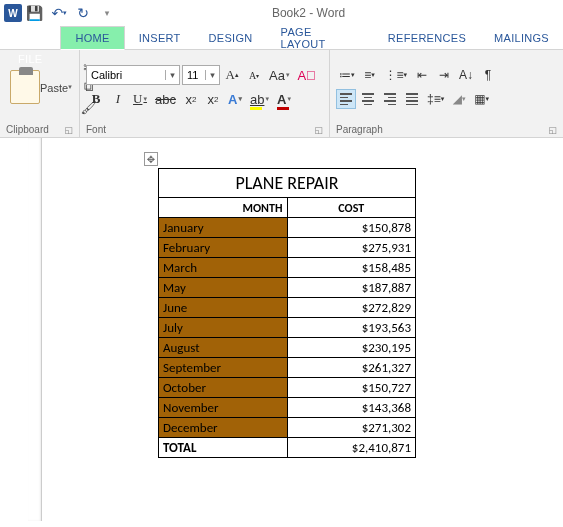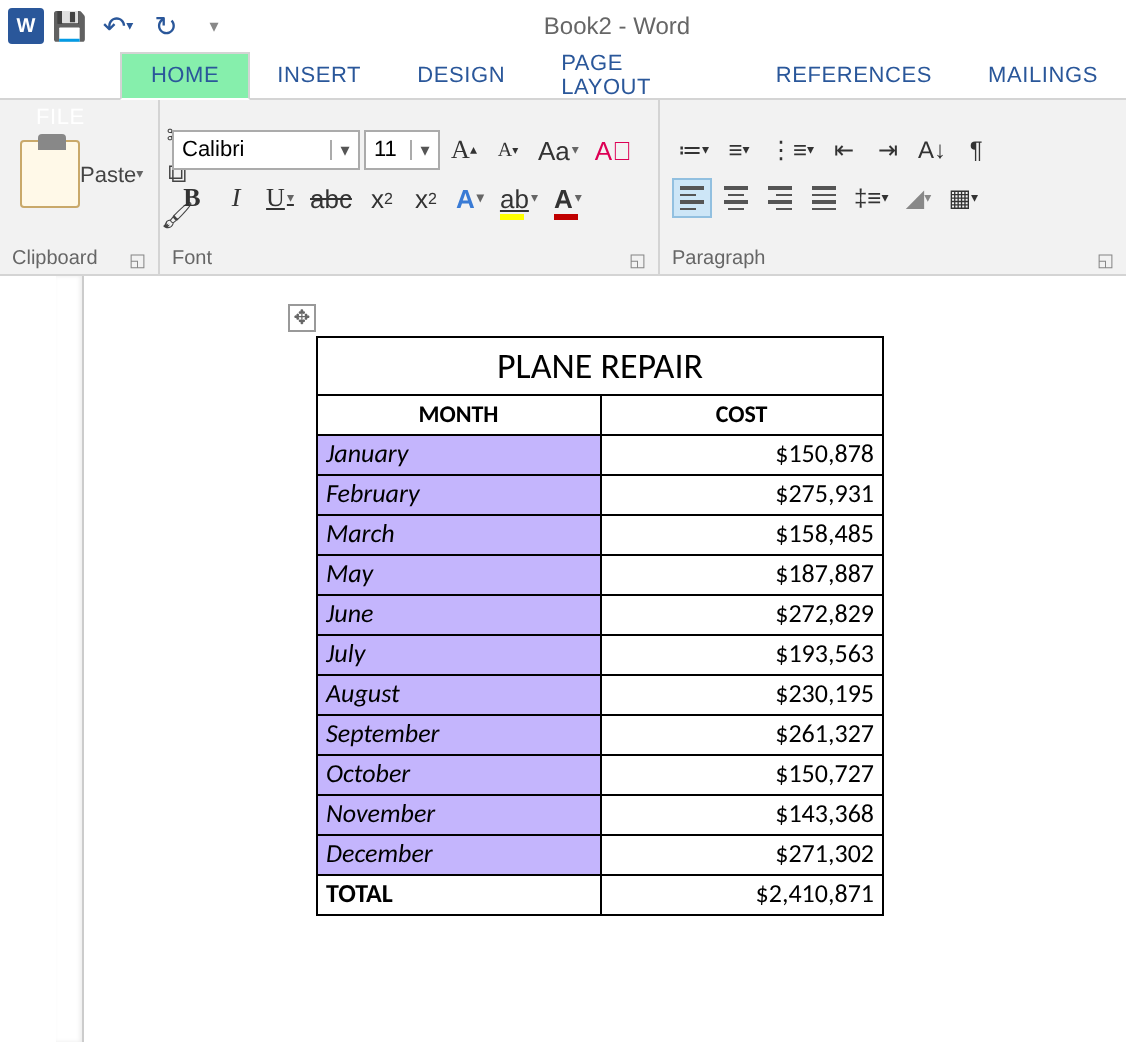--- a/index.html
+++ b/index.html
@@ -148,36 +148,36 @@
   }
   .move-handle {
     width: 14px; height: 14px; border: 1px solid #999;
     display: flex; align-items: center; justify-content: center;
     font-size: 10px; color: #666; background: #fff;
     margin-left: 98px; margin-bottom: 2px;
   }
   table.rep {
     border-collapse: collapse;
     margin-left: 112px;
-    width: 284px;
+    width: 258px;
     font-family: Calibri, sans-serif;
     padding-left: 24px;
   }
   table.rep td, table.rep th {
     border: 1px solid #000;
     font-size: 13px;
     padding: 1px 4px;
     height: 20px;
     color: #000;
   }
   table.rep .title-cell {
     text-align: center; font-size: 18px; font-weight: 400; padding: 3px 0;
   }
   table.rep .hdr { text-align: center; font-weight: bold; font-size: 12px; }
-  table.rep .mcell { background: #c4b5fd; font-style: italic; }
+  table.rep .mcell { background: #a16207; }
   table.rep .ccell { text-align: right; }
   table.rep .total-l { font-weight: bold; }
   table.rep .total-r { text-align: right; }
 </style>
 </head>
 <body>
 
 <div class="titlebar">
   <div class="qat">
     <div class="qicon word">W</div>
@@ -323,21 +323,21 @@
 <div class="doc-area">
   <div class="page-slice"></div>
   <div class="page">
     <div class="move-handle">✥</div>
     <table class="rep">
       <tbody>
           <tr>
             <td class="title-cell" colspan="2">PLANE REPAIR</td>
           </tr>
       <tr>
-        <th class="hdr" style="width:50%;">MONTH</th>
+        <th class="hdr" style="width:50%;text-align:right;">MONTH</th>
         <th class="hdr" style="width:50%;margin-left:48px;">COST</th>
       </tr>
       <tr>
             <td class="mcell">January</td>
             <td class="ccell">$150,878</td>
           </tr>
       <tr>
             <td class="mcell">February</td>
             <td class="ccell">$275,931</td>
           </tr>

